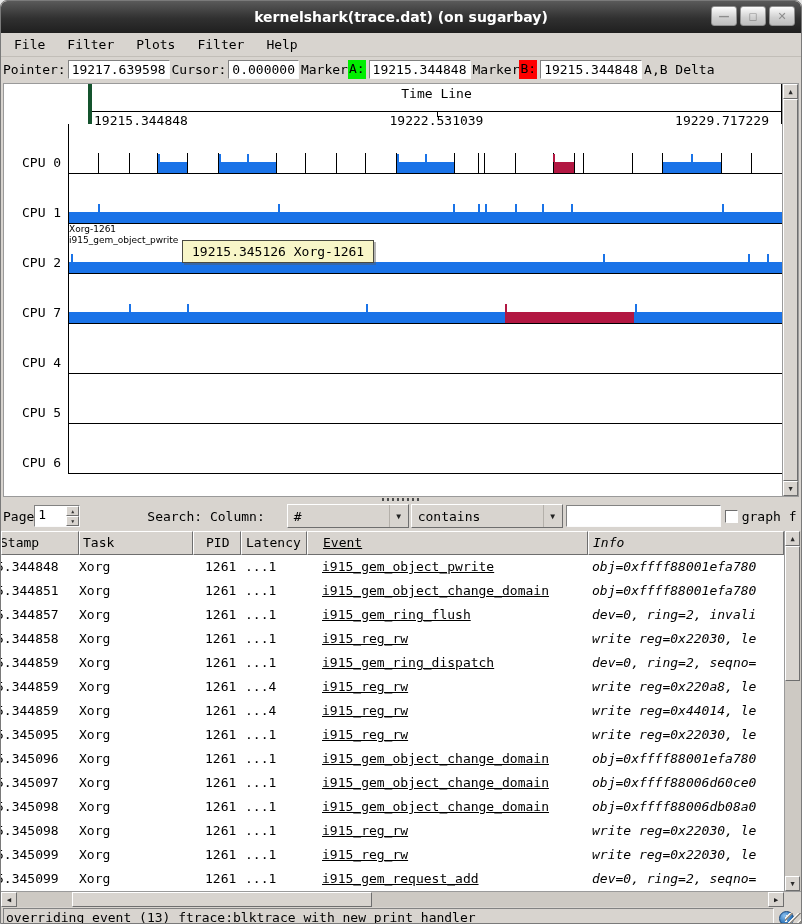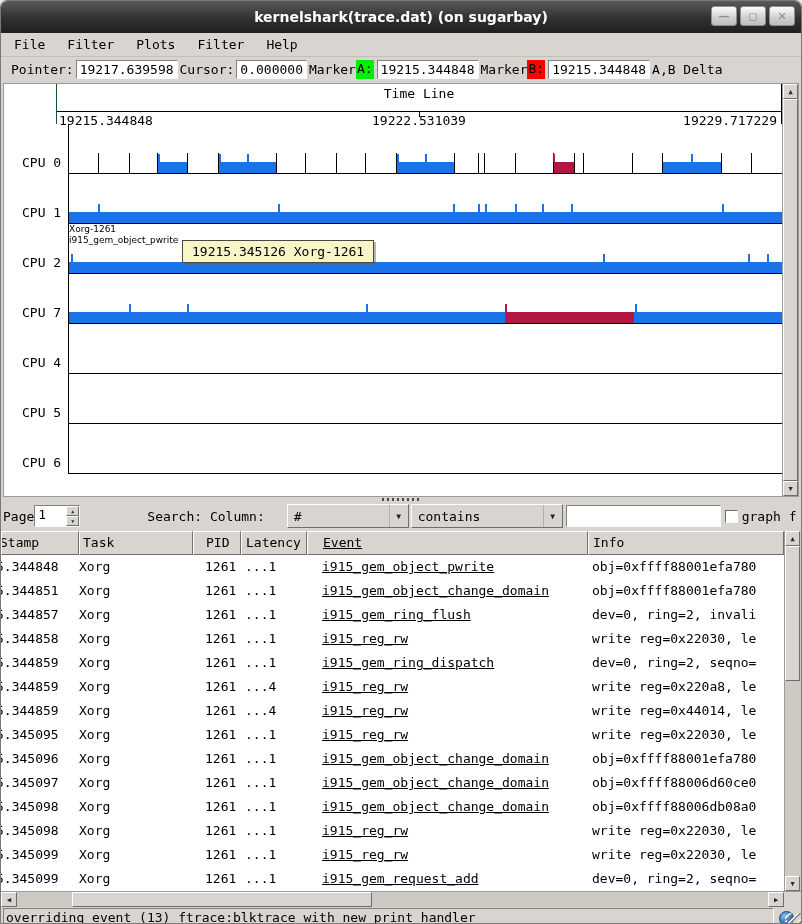--- a/index.html
+++ b/index.html
@@ -18,38 +18,38 @@
              background:linear-gradient(#fdfdfd,#cfcfcf 60%,#bdbdbd); color:#8d8d8d; font-weight:bold;
              font-size:11px; display:flex; align-items:center; justify-content:center; font-family:"DejaVu Sans",sans-serif; }
 
   
   .menubar { height:24px; flex:0 0 24px; background:#d8d4cf; display:flex; align-items:center; padding-left:2px;
              border-bottom:1px solid #c2beb8; }
   .menu-item { padding:3px 11px; }
 
   
   .infobar { height:25px; flex:0 0 25px; display:flex; align-items:center; white-space:nowrap; overflow:hidden;
-             padding-left:8px; background:#d8d4cf; }
+             padding-left:0; background:#d8d4cf; }
   .infobar .lbl { margin:0 2px; }
   .field { background:#fff; border-top:1px solid #828282; border-left:1px solid #828282;
            border-bottom:1px solid #fbfbfb; border-right:1px solid #fbfbfb; padding:1px 3px; height:19px; }
   .badge { padding:1px 1px; height:19px; display:inline-block; }
   .delta-lbl { width:72px; overflow:hidden; margin-left:2px; }
 
   
   .graph-panel { flex:0 0 414px; height:414px; margin:1px 2px 0 2px; background:#fff;
                  border:1px solid #9a9a9a; position:relative; overflow:hidden; }
   .gr-content { position:absolute; left:0; top:0; bottom:0; right:16px; }
-  .tl-header { height:40px; margin-left:52px; position:relative; border-left:1px solid #14532d; border-right:1px solid #000;padding-left:28px; }
+  .tl-header { height:40px; margin-left:84px; position:relative; border-left:4px solid #14532d; border-right:1px solid #000;padding-left:28px; }
   .tl-title { position:absolute; top:2px; left:0; right:0; text-align:center; }
   .tl-axis { position:absolute; left:0; right:0; top:27px; border-top:1px solid #000; }
   .tl-center-tick { position:absolute; left:50%; top:27px; width:1px; height:6px; background:#000; }
   .tl-lab-left { position:absolute; top:29px; left:2px; }
   .tl-lab-center { position:absolute; top:29px; left:0; right:0; text-align:center; }
-  .tl-lab-right { position:absolute; top:29px; right:4px; }
+  .tl-lab-right { position:absolute; top:29px; right:12px; }
 
   .cpu-row { height:50px; position:relative; }
   .cpu-label { position:absolute; left:0; bottom:4px; width:64px; padding-left:18px; }
   .cpu-plot { position:absolute; left:64px; right:0; top:0; bottom:0; border-left:1px solid #000; border-bottom:1px solid #000; }
   .bar-full { position:absolute; left:0; right:0; bottom:0; height:11px; }
   .blk { position:absolute; bottom:0; height:11px; }
   .tick { position:absolute; bottom:0; width:1px; height:20px; }
   .tick.b { width:2px; bottom:11px; height:8px; }
   .tick.r { width:2px; bottom:11px; height:8px; }
 
@@ -98,21 +98,21 @@
   .th { border-top:1px solid #fff; border-left:1px solid #fff; border-right:1px solid #6e6e6e; border-bottom:1px solid #6e6e6e;
         padding:3px 0 0 3px; overflow:hidden; white-space:nowrap; }
   .tbody { flex:1; overflow:hidden; background:#fff; }
   .tr { height:24px; display:flex; white-space:nowrap; }
   .td { padding-top:4px; overflow:hidden; white-space:nowrap; }
   .c0 { width:78px; text-indent:-5px; }
   .c1 { width:114px; }
   .c2 { width:48px; padding-left:12px; }
   .c3 { width:66px; padding-left:4px; }
   .c4 { width:281px; padding-left:15px;text-decoration:underline; }
-  .c5 { flex:1; padding-left:4px; }
+  .c5 { flex:1; padding-left:4px;font-style:italic; }
   .tv-scroll { flex:0 0 17px; position:relative; background:#cdc9c3; border-left:1px solid #9a9a9a; }
 
   
   .hscroll { flex:0 0 16px; display:flex; background:#cdc9c3; border-top:1px solid #9a9a9a; }
   .h-btn { width:16px; height:15px; background:#d8d4cf; border:1px solid; border-color:#fff #6e6e6e #6e6e6e #fff;
            font-size:7px; display:flex; align-items:center; justify-content:center; color:#222; flex:0 0 16px; }
   .h-track { flex:1; position:relative; }
   .h-thumb { position:absolute; left:55px; width:300px; top:0; height:15px; background:#d8d4cf;
              border:1px solid; border-color:#fff #6e6e6e #6e6e6e #fff; }
   .h-corner { flex:0 0 17px; background:#d8d4cf; }

